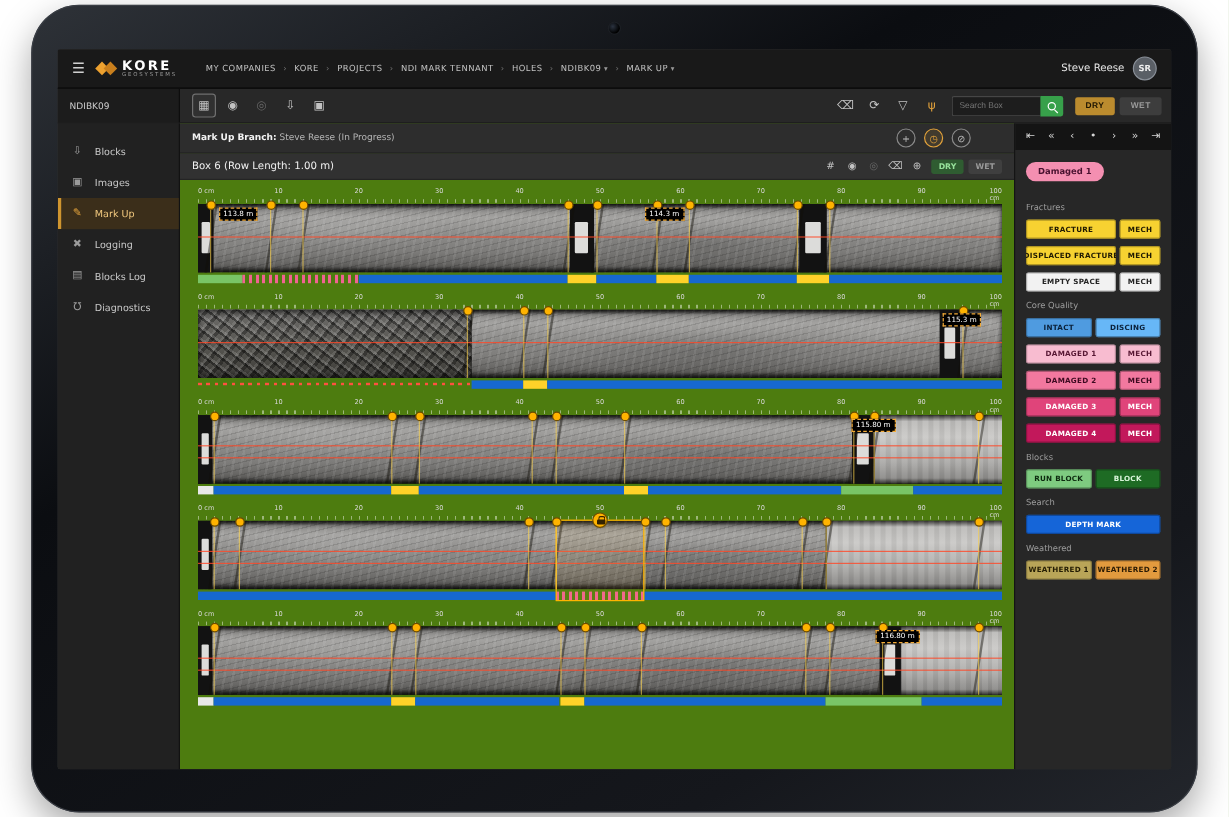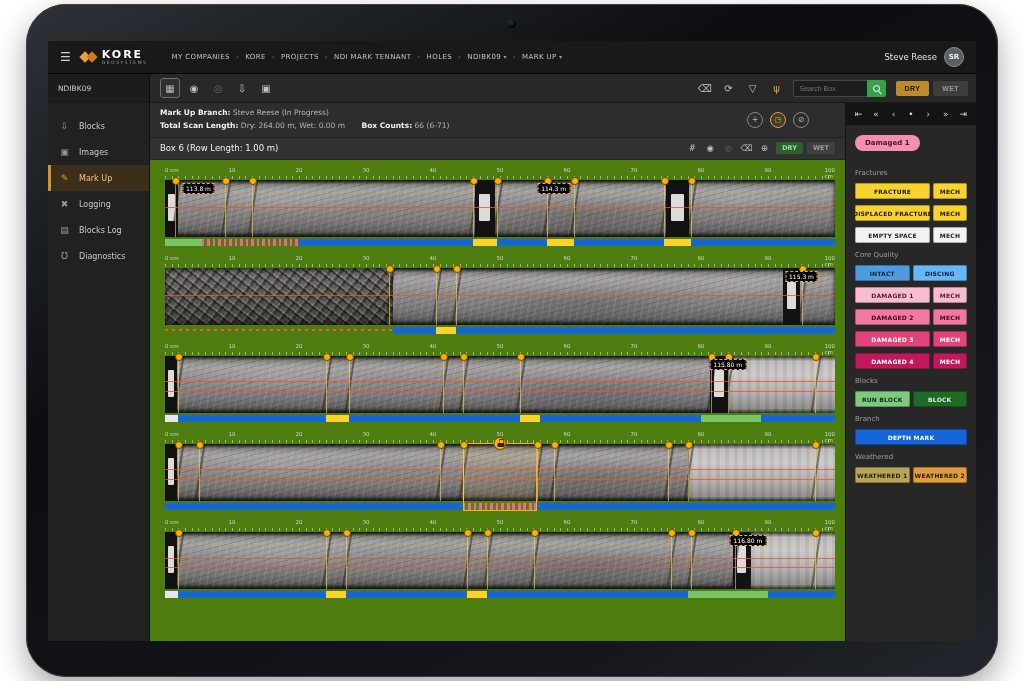--- a/index.html
+++ b/index.html
@@ -253,26 +253,20 @@
             </div>
           </aside>
 
         <main class="main">
           <div class="infobar">
             <div class="info-lines">
               <div class="info-line">
                 <span class="ib-label">Mark Up Branch:</span>
                 <span class="ib-value">Steve Reese (In Progress)</span>
               </div>
-              <div class="info-line">
-                <span class="ib-label">Total Scan Length:</span>
-                <span class="ib-value">Dry: 264.00 m, Wet: 0.00 m</span>
-                <span class="ib-label gap">Box Counts:</span>
-                <span class="ib-value">66 (6-71)</span>
-              </div>
             </div>
             <div class="info-circles" id="info-circles">
                 <span class="circle-icon">+</span>
                 <span class="circle-icon active">◷</span>
                 <span class="circle-icon">⊘</span>
               </div>
           </div>
 
           <div class="boxheader">
             <span class="bh-title">Box 6 (Row Length: 1.00 m)</span>
@@ -577,21 +571,21 @@
               </div>
               <div class="seg-row">
                 <button class="seg-btn" style="background: rgb(194, 24, 91); color: rgb(255, 255, 255);">DAMAGED 4</button>
                 <button class="seg-btn small" style="background: rgb(194, 24, 91); color: rgb(255, 255, 255);">MECH</button>
               </div>
               <div class="seg-sec-title">Blocks</div>
               <div class="seg-row">
                 <button class="seg-btn" style="background: rgb(126, 203, 128); color: rgb(13, 42, 15);">RUN BLOCK</button>
                 <button class="seg-btn" style="background: rgb(30, 107, 36); color: rgb(217, 245, 218);">BLOCK</button>
               </div>
-              <div class="seg-sec-title">Branch</div>
+              <div class="seg-sec-title">Search</div>
               <div class="seg-row">
                 <button class="seg-btn" style="background: rgb(21, 101, 216); color: rgb(255, 255, 255);">DEPTH MARK</button>
               </div>
               <div class="seg-sec-title">Weathered</div>
               <div class="seg-row">
                 <button class="seg-btn" style="background: rgb(185, 165, 88); color: rgb(36, 29, 4);">WEATHERED 1</button>
                 <button class="seg-btn" style="background: rgb(226, 154, 62); color: rgb(42, 26, 4);">WEATHERED 2</button>
               </div>
             </div>
         </aside>

